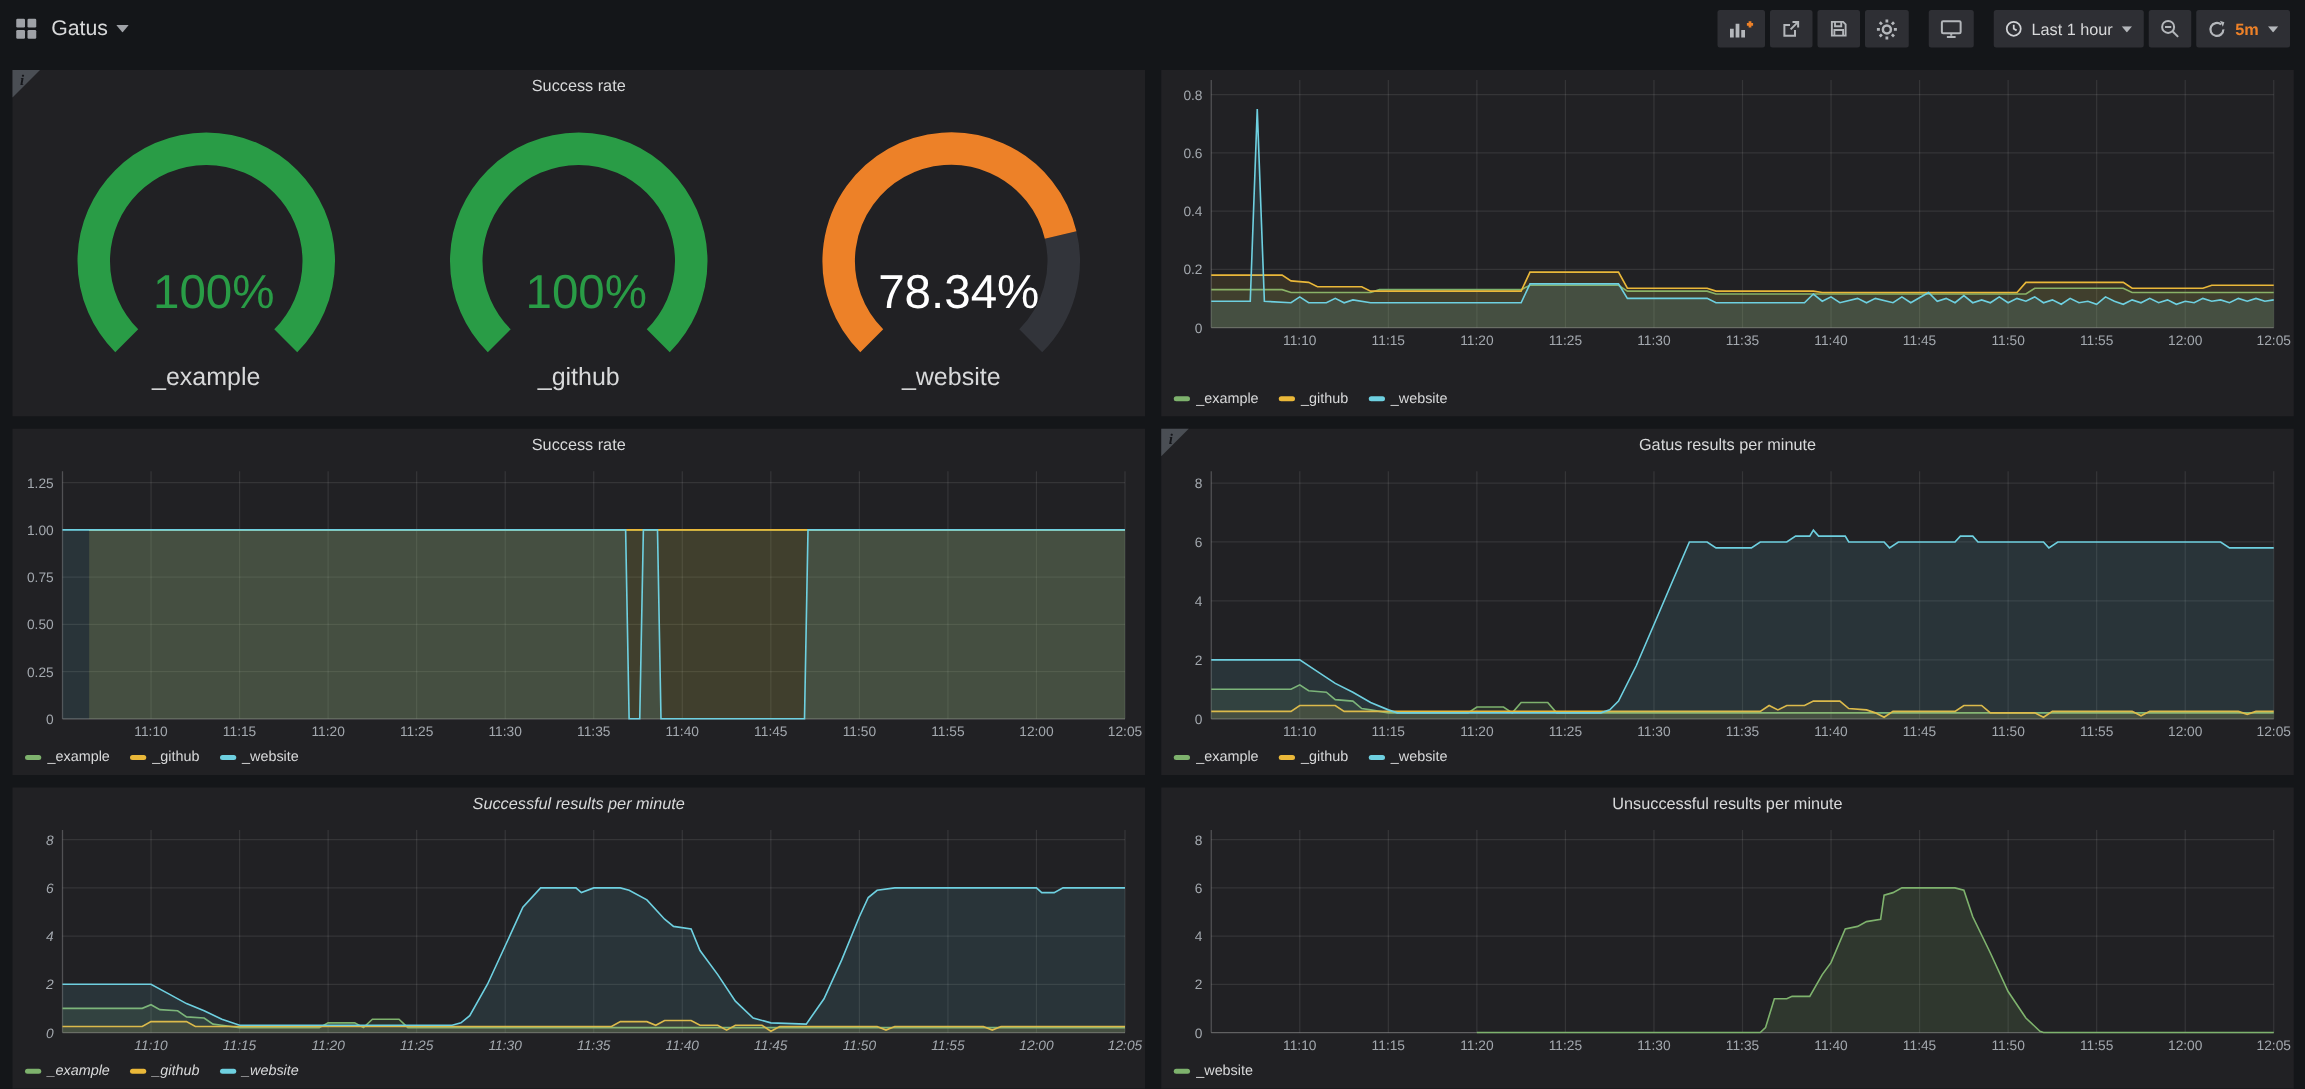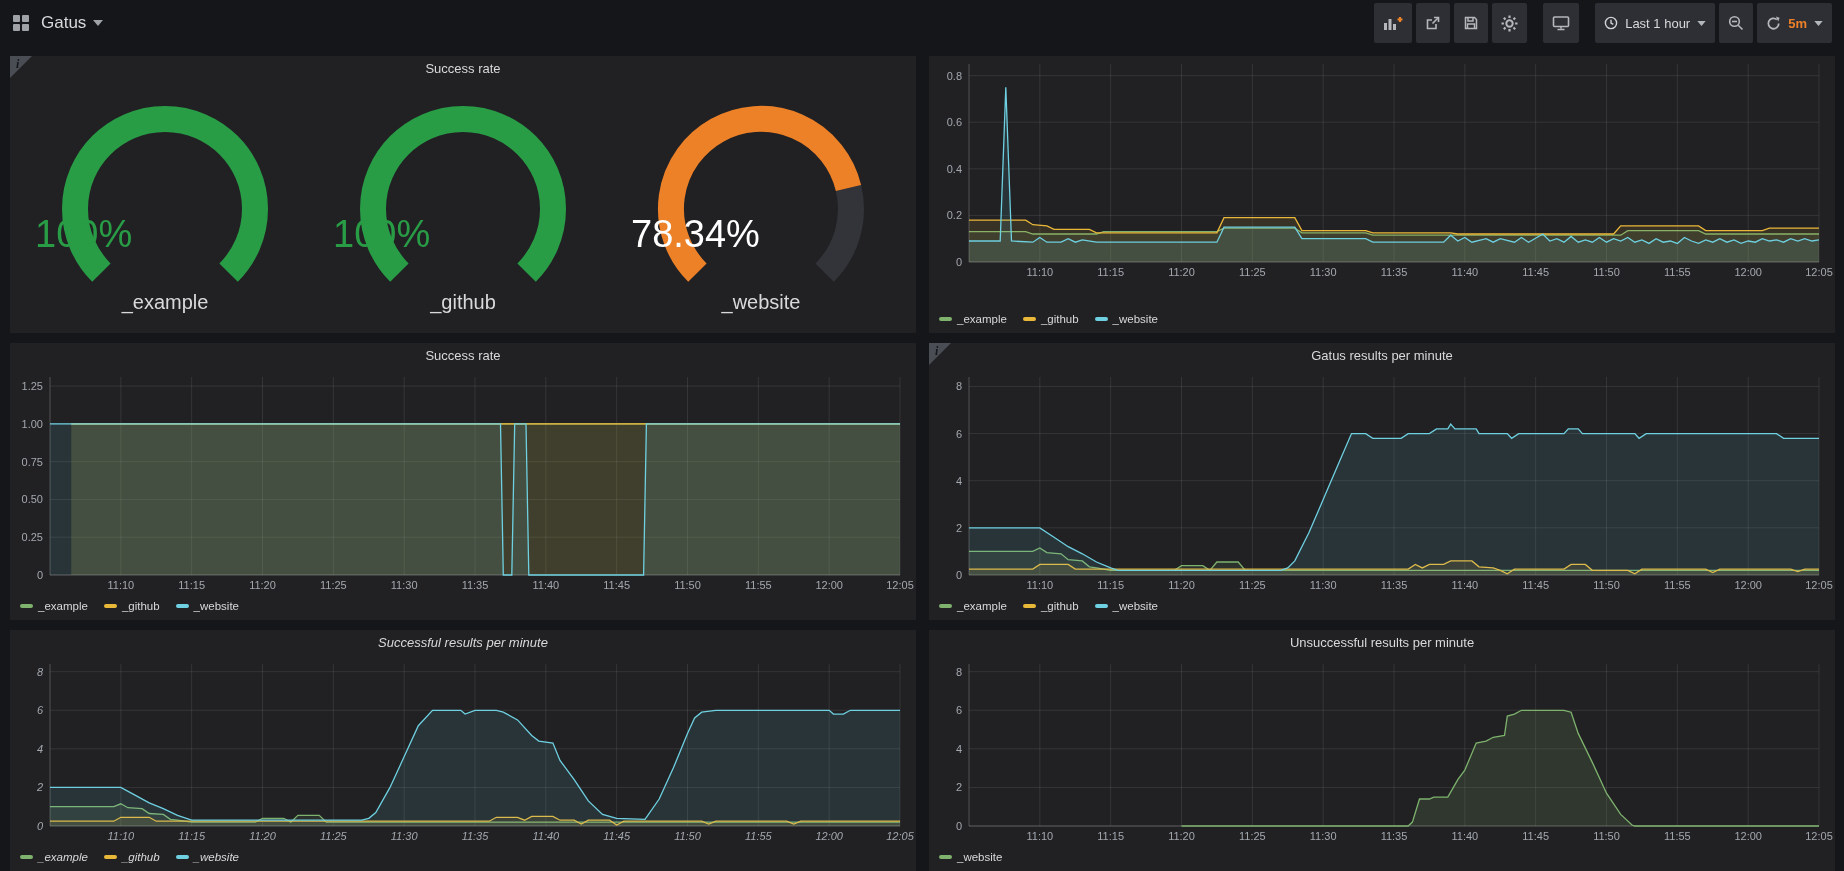--- a/index.html
+++ b/index.html
@@ -7,42 +7,42 @@
     width:1844px;height:871px;overflow:hidden;position:relative;
     background:#141619;
     font-family:"Liberation Sans","DejaVu Sans",sans-serif;
     -webkit-font-smoothing:antialiased;
   }
   
   .navbar{height:46px;display:flex;align-items:center;justify-content:space-between;padding:0 12px;background:#141619;}
   .nav-left{display:flex;align-items:center;}
   .nav-title{color:#d8d9da;font-size:17px;margin:0 7px 0 11px;cursor:pointer;}
   .nav-right{display:flex;align-items:center;gap:4px;}
-  .nav-btn{height:40px;min-width:34px;padding:11px 9px;background:#2e2f34;border-radius:2px;
+  .nav-btn{height:30px;min-width:34px;padding:11px 9px;background:#2e2f34;border-radius:2px;
     display:flex;align-items:center;justify-content:center;gap:7px;color:#b4b7bb;font-size:13px;cursor:pointer;box-sizing:border-box;}
   .nav-gap{margin-left:12px;}
   .nav-btn .btn-text{color:#d8d9da;}
   .nav-btn .orange-text{color:#ED8128;font-weight:bold;}
   
   .panel{position:absolute;background:#212124;display:flex;flex-direction:column;box-sizing:border-box;}
   .panel-title{height:26px;line-height:26px;text-align:center;color:#d8d9da;font-size:13px;font-weight:500;flex:0 0 auto;cursor:pointer;}
   .chart-wrap{flex:1 1 auto;position:relative;}
   svg.chart{position:absolute;left:0;top:0;}
   .legend{height:22px;flex:0 0 auto;display:flex;align-items:center;gap:16px;padding:0 0 3px 10px;}
   .legend-item{display:flex;align-items:center;gap:5px;color:#d8d9da;font-size:11.5px;cursor:pointer;}
   .swatch{width:13px;height:4px;border-radius:2px;display:inline-block;}
   .info-corner{position:absolute;top:0;left:0;width:0;height:0;
     border-top:22px solid #4a4e54;border-right:22px solid transparent;z-index:3;}
   .info-i{position:absolute;top:1px;left:6px;z-index:4;color:#15161a;
     font:bold italic 12px "Liberation Serif",serif;pointer-events:none;}
   
   .gauge-row{flex:1 1 auto;display:flex;align-items:center;justify-content:space-around;padding:0 6px;}
   .gauge-cell{display:flex;flex-direction:column;align-items:center;}
   .gauge-box{position:relative;width:260px;height:190px;}
-  .gauge-value{position:absolute;left:0;right:0;top:112px;font-size:38px;font-weight:500;}
+  .gauge-value{position:absolute;left:12px;right:0;top:112px;text-align:center;font-size:38px;font-weight:500;}
   .gauge-label{margin-top:0px;text-align:center;font-size:20px;color:#d8d9da;}
 </style>
 </head>
 <body>
 
 <div class="navbar">
   <div class="nav-left">
     <span style="display:flex;">
       <svg width="18" height="18" viewBox="0 0 18 18">
           <g fill="#9fa2a7">

